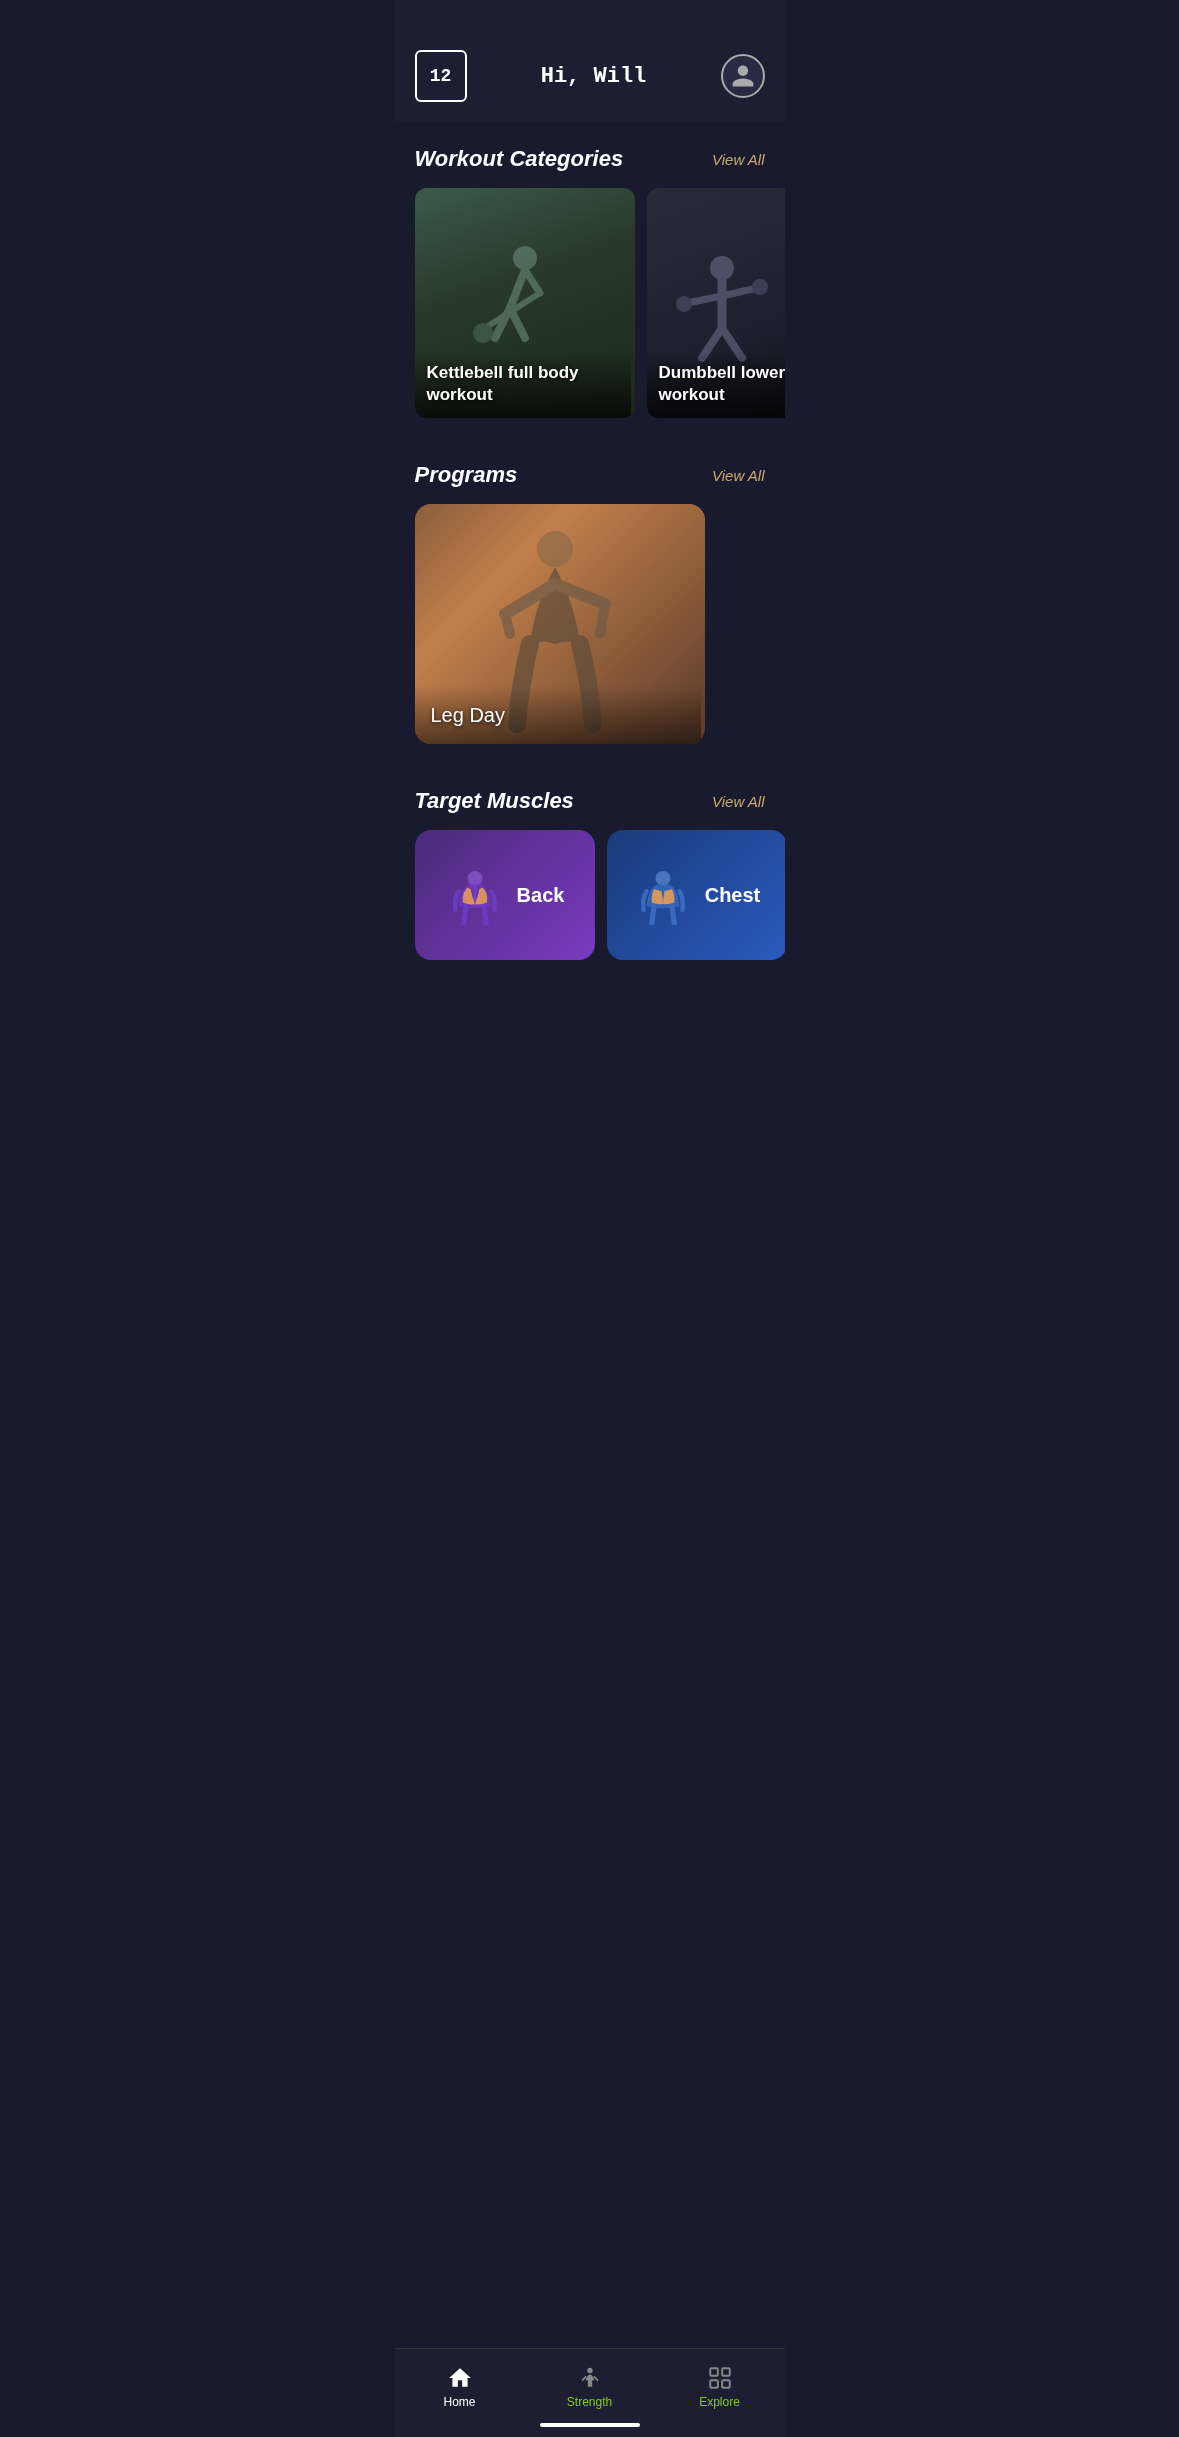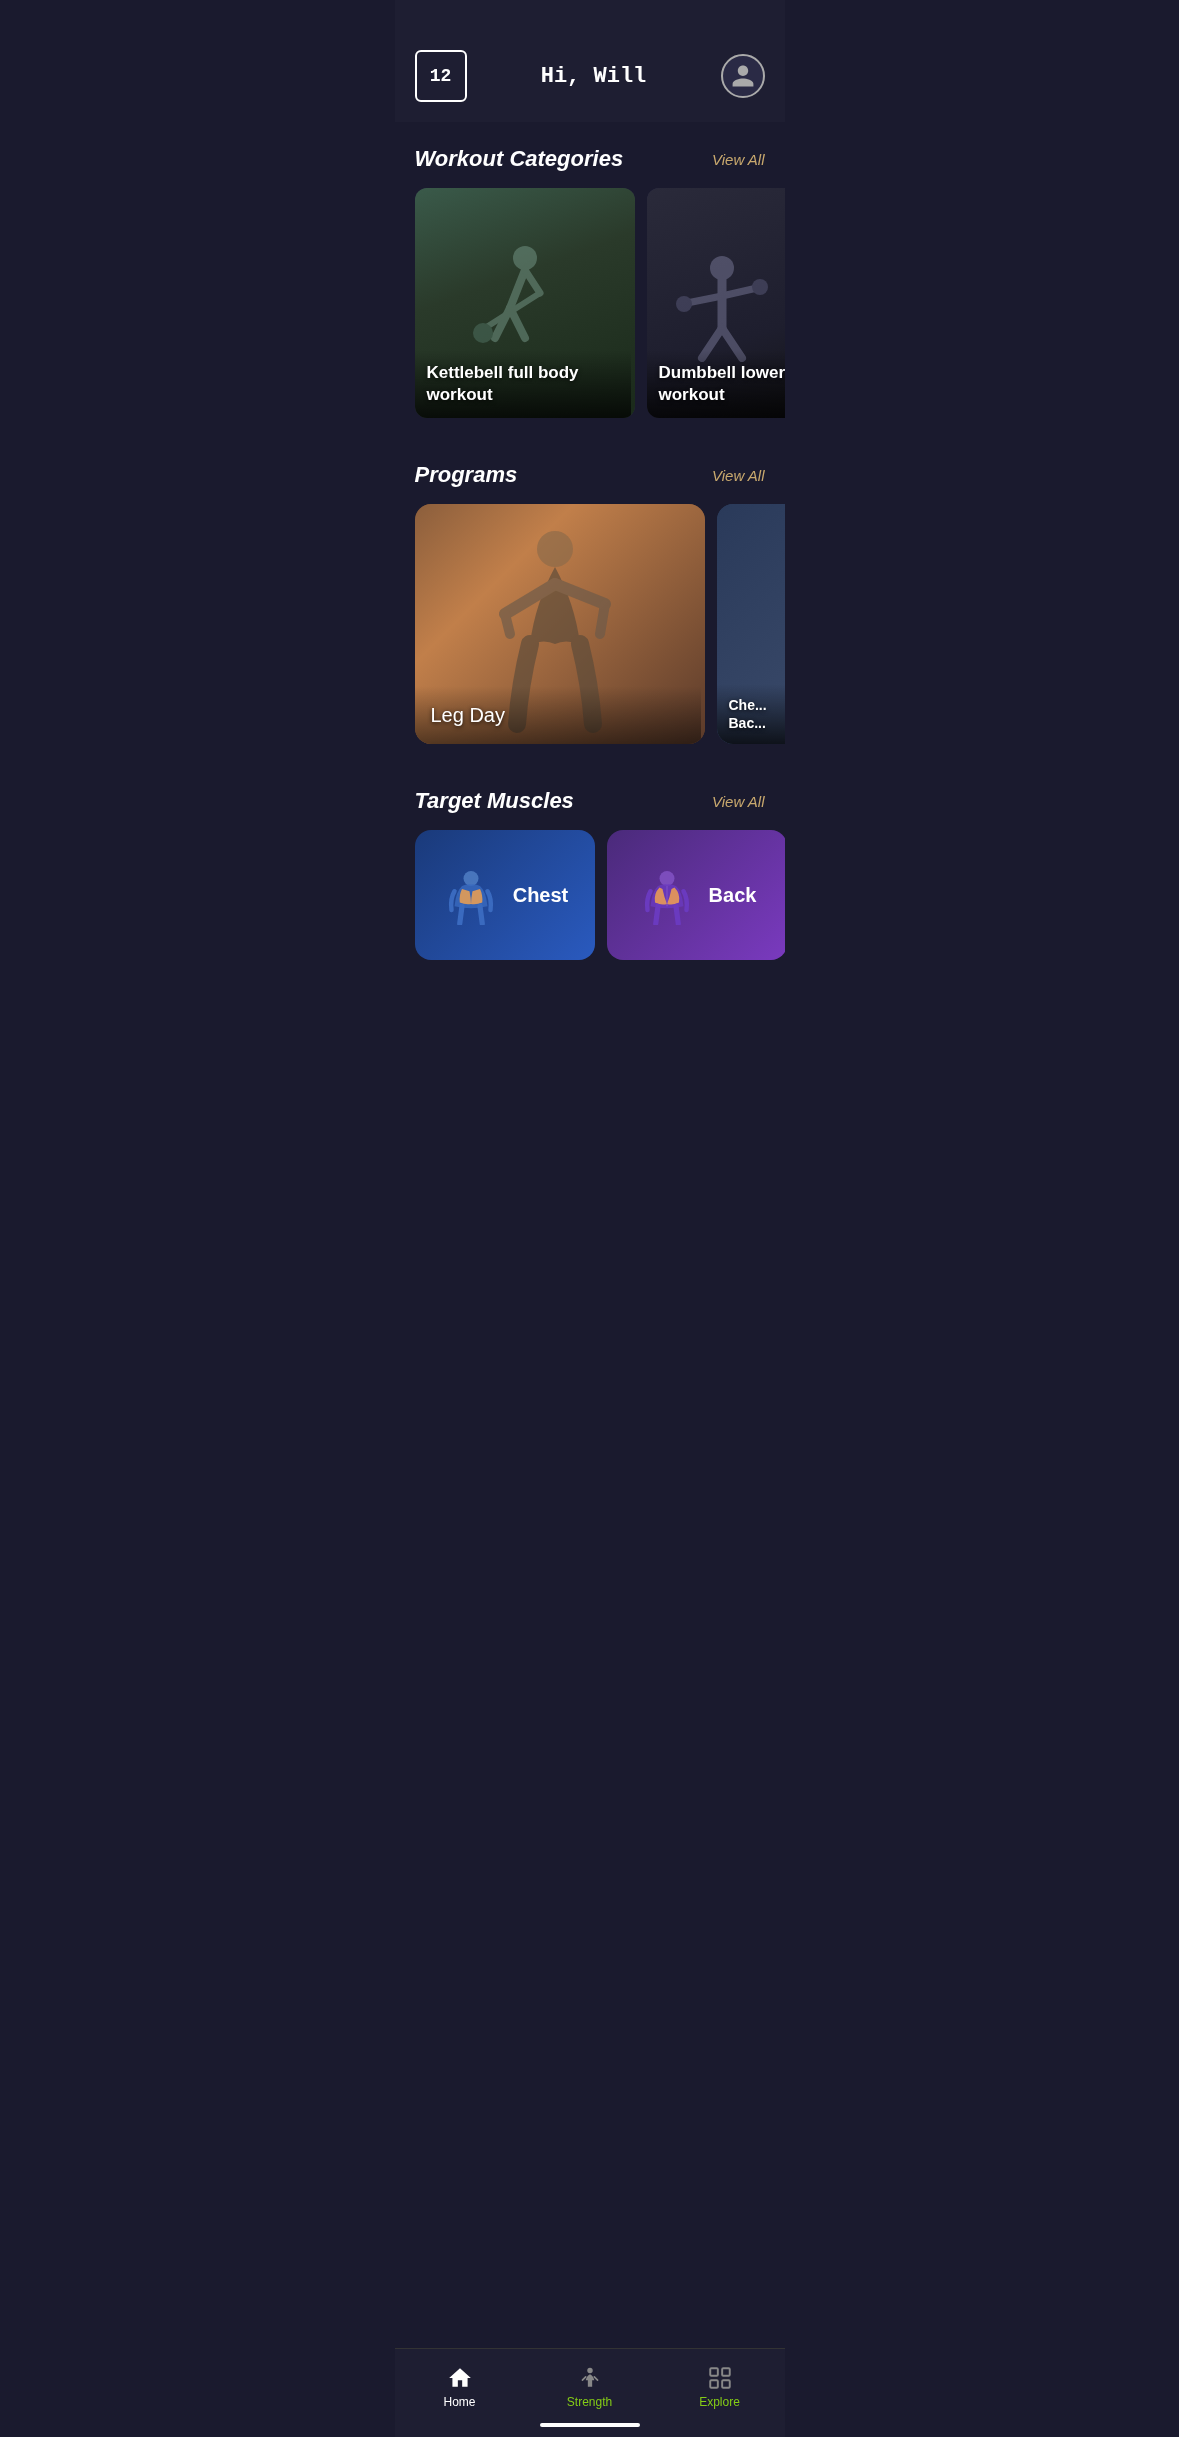--- a/index.html
+++ b/index.html
@@ -393,74 +393,68 @@
         <line x1="80" y1="60" x2="30" y2="90" stroke="#6a5a4a" stroke-width="12" stroke-linecap="round"></line>
         <line x1="80" y1="60" x2="130" y2="80" stroke="#6a5a4a" stroke-width="12" stroke-linecap="round"></line>
         <line x1="30" y1="90" x2="35" y2="110" stroke="#6a5a4a" stroke-width="10" stroke-linecap="round"></line>
         <line x1="130" y1="80" x2="125" y2="110" stroke="#6a5a4a" stroke-width="10" stroke-linecap="round"></line>
       </svg>
       <div class="card-overlay">
         <div class="card-label">Leg Day</div>
       </div>
     </div>
 
-    <div class="program-card-small">
-      <div class="card-img-chest"></div>
-      <div class="card-overlay">
-        <div class="card-label" style="font-size:14px;">Che...<br>Bac...</div>
-      </div>
-    </div>
   </div>
 </section>
 
 <section class="section">
   <div class="section-header">
     <h2 class="section-title">Target Muscles</h2>
     <span class="view-all">View All</span>
   </div>
   <div class="muscles-grid">
 
+    <div class="muscle-card muscle-card-back">
+
+      <svg class="muscle-icon" viewBox="0 0 60 80">
+
+        <ellipse cx="30" cy="18" rx="10" ry="10" fill="#8a5acf" opacity="0.7"></ellipse>
+        <path d="M18 28 Q10 35 8 55 Q30 60 52 55 Q50 35 42 28 Q36 25 30 26 Q24 25 18 28Z" fill="#6a3abf" opacity="0.8"></path>
+
+        <path d="M20 30 Q12 38 14 50 Q22 54 30 52 Q26 42 24 32 Z" fill="#f0a050" opacity="0.85"></path>
+        <path d="M40 30 Q48 38 46 50 Q38 54 30 52 Q34 42 36 32 Z" fill="#f0a050" opacity="0.85"></path>
+
+        <line x1="30" y1="28" x2="30" y2="55" stroke="#8a5acf" stroke-width="2" opacity="0.5"></line>
+
+        <path d="M8 35 Q2 45 4 60" stroke="#6a3abf" stroke-width="6" stroke-linecap="round" fill="none"></path>
+        <path d="M52 35 Q58 45 56 60" stroke="#6a3abf" stroke-width="6" stroke-linecap="round" fill="none"></path>
+
+        <path d="M18 55 Q16 70 15 78" stroke="#6a3abf" stroke-width="7" stroke-linecap="round" fill="none"></path>
+        <path d="M42 55 Q44 70 45 78" stroke="#6a3abf" stroke-width="7" stroke-linecap="round" fill="none"></path>
+      </svg>
+      <span class="muscle-label">Back</span>
+    </div>
+
     <div class="muscle-card muscle-card-chest">
 
       <svg class="muscle-icon" viewBox="0 0 60 80">
 
         <ellipse cx="30" cy="18" rx="10" ry="10" fill="#5a8acf" opacity="0.7"></ellipse>
         <path d="M18 28 Q10 35 8 55 Q30 60 52 55 Q50 35 42 28 Q36 25 30 26 Q24 25 18 28Z" fill="#3a6abf" opacity="0.8"></path>
 
         <path d="M18 32 Q14 40 15 50 Q22 53 30 52 Q30 45 28 35 Z" fill="#f0a050" opacity="0.85"></path>
         <path d="M42 32 Q46 40 45 50 Q38 53 30 52 Q30 45 32 35 Z" fill="#f0a050" opacity="0.85"></path>
 
         <path d="M8 35 Q2 45 4 60" stroke="#3a6abf" stroke-width="6" stroke-linecap="round" fill="none"></path>
         <path d="M52 35 Q58 45 56 60" stroke="#3a6abf" stroke-width="6" stroke-linecap="round" fill="none"></path>
 
         <path d="M18 55 Q16 70 15 78" stroke="#3a6abf" stroke-width="7" stroke-linecap="round" fill="none"></path>
         <path d="M42 55 Q44 70 45 78" stroke="#3a6abf" stroke-width="7" stroke-linecap="round" fill="none"></path>
       </svg>
       <span class="muscle-label">Chest</span>
-    </div>
-
-    <div class="muscle-card muscle-card-back">
-
-      <svg class="muscle-icon" viewBox="0 0 60 80">
-
-        <ellipse cx="30" cy="18" rx="10" ry="10" fill="#8a5acf" opacity="0.7"></ellipse>
-        <path d="M18 28 Q10 35 8 55 Q30 60 52 55 Q50 35 42 28 Q36 25 30 26 Q24 25 18 28Z" fill="#6a3abf" opacity="0.8"></path>
-
-        <path d="M20 30 Q12 38 14 50 Q22 54 30 52 Q26 42 24 32 Z" fill="#f0a050" opacity="0.85"></path>
-        <path d="M40 30 Q48 38 46 50 Q38 54 30 52 Q34 42 36 32 Z" fill="#f0a050" opacity="0.85"></path>
-
-        <line x1="30" y1="28" x2="30" y2="55" stroke="#8a5acf" stroke-width="2" opacity="0.5"></line>
-
-        <path d="M8 35 Q2 45 4 60" stroke="#6a3abf" stroke-width="6" stroke-linecap="round" fill="none"></path>
-        <path d="M52 35 Q58 45 56 60" stroke="#6a3abf" stroke-width="6" stroke-linecap="round" fill="none"></path>
-
-        <path d="M18 55 Q16 70 15 78" stroke="#6a3abf" stroke-width="7" stroke-linecap="round" fill="none"></path>
-        <path d="M42 55 Q44 70 45 78" stroke="#6a3abf" stroke-width="7" stroke-linecap="round" fill="none"></path>
-      </svg>
-      <span class="muscle-label">Back</span>
     </div>
   </div>
 </section>
 
 <div class="spacer"></div>
 
 <nav class="bottom-nav">
 
   <div class="nav-item active">
     <div class="nav-icon">

